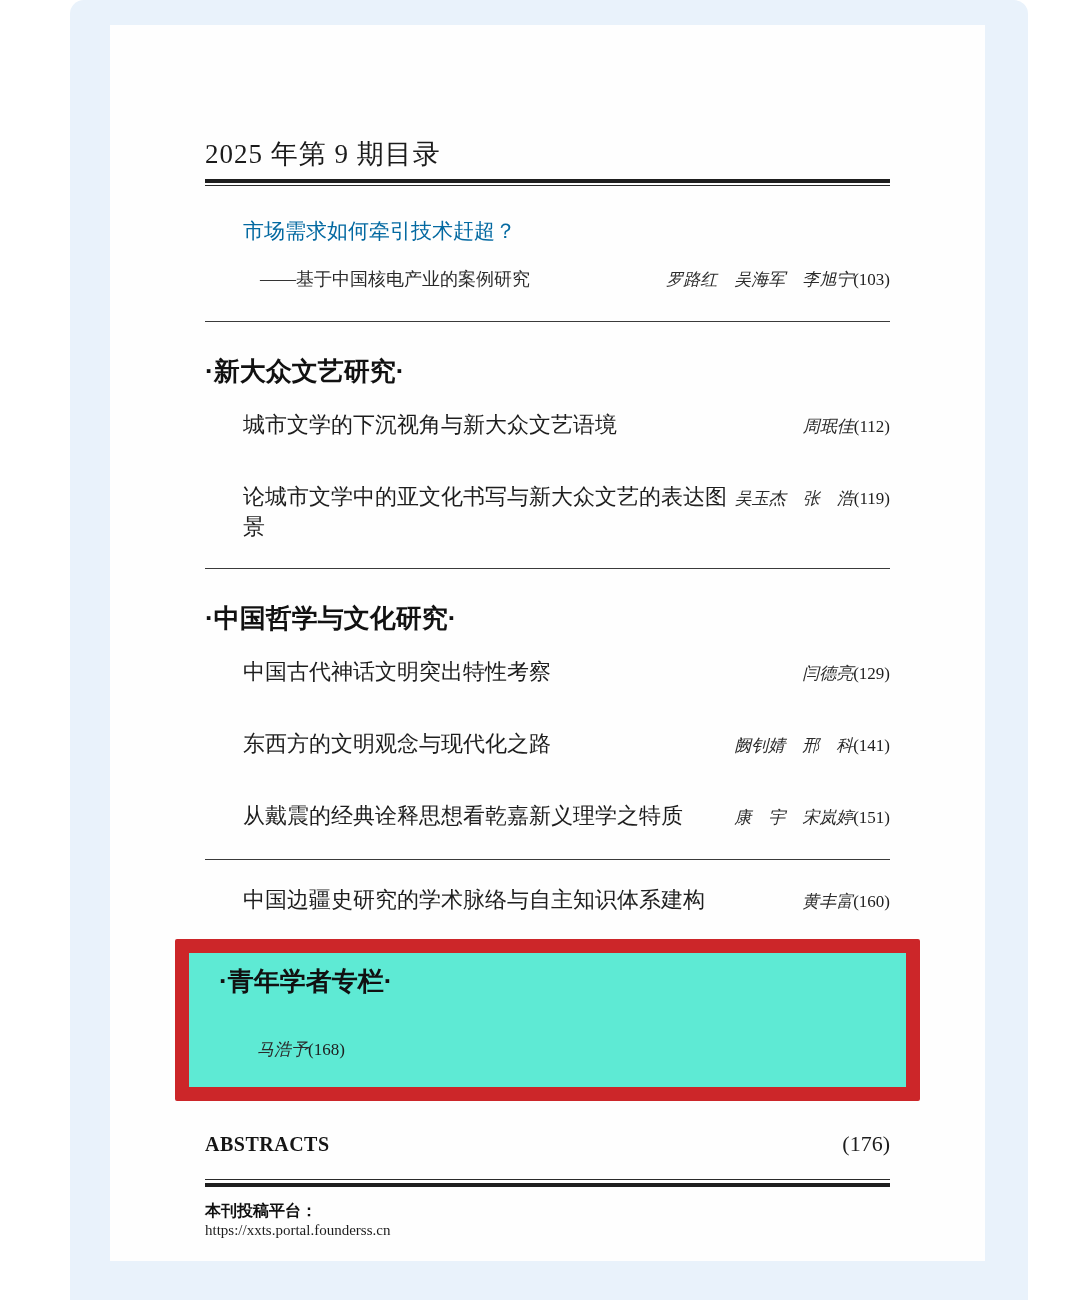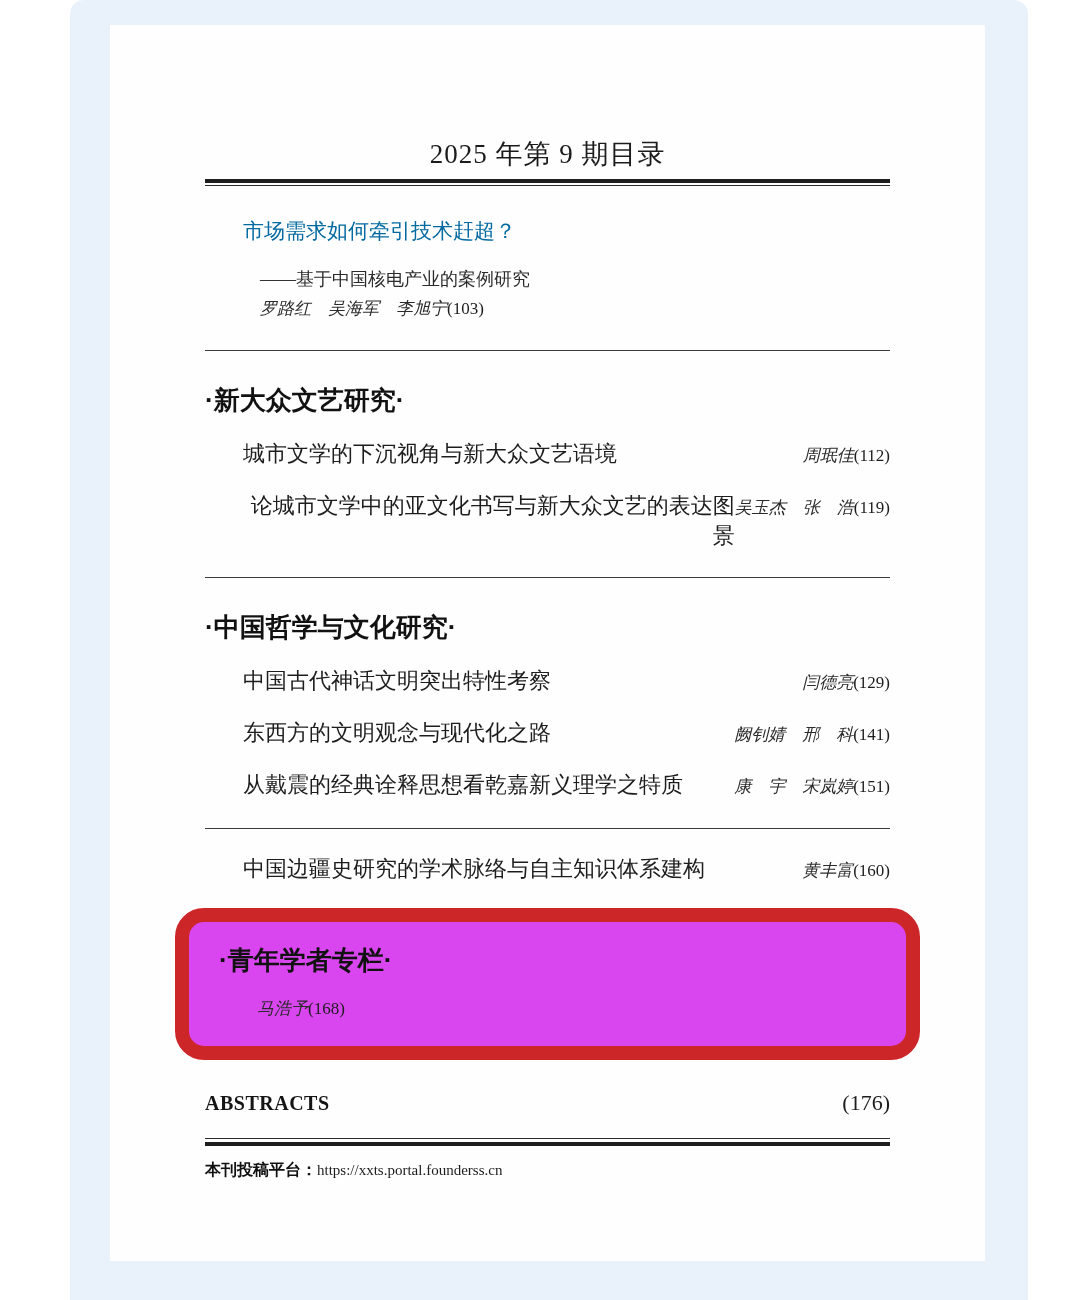--- a/index.html
+++ b/index.html
@@ -3,55 +3,55 @@
 <meta charset="utf-8">
 <style>
   * { margin:0; padding:0; box-sizing:border-box; }
   html,body { width:1080px; height:1300px; background:#ffffff; overflow:hidden;
               font-family:"Liberation Serif","DejaVu Serif",serif; }
   .mat { position:absolute; left:70px; top:0; width:958px; height:1300px;
          background:#e9f2fb; border-radius:14px 14px 0 0; }
   .page { position:absolute; left:40px; top:25px; width:875px; height:1236px;
           background:#fefefe; padding:0 95px 60px 95px; }
 
-  .journal-title { margin-top:112px; text-align:center; font-size:27px; letter-spacing:1px;
+  .journal-title { margin-top:112px; text-align:left; font-size:27px; letter-spacing:1px;
                    color:#1b1b1b; line-height:34px; }
   .rule-top { margin-top:8px; }
   .rule-top .thick { height:4px; background:#1e1e1e; }
   .rule-top .thin  { height:1px; background:#2a2a2a; margin-top:2px; }
 
   .lead-title { margin-top:30px; font-size:21px; color:#0369a1; line-height:30px;
                 padding-left:38px; }
   .row { display:flex; justify-content:space-between; align-items:baseline; line-height:30px; }
-  .lead-row { margin-top:18px; padding-left:55px;flex-direction:column; }
+  .lead-row { margin-top:18px; padding-left:55px; }
   .subtitle { font-size:18px; color:#2a2a2a; }
 
   .authors { font-style:italic; font-size:17px; color:#2b2b2b; white-space:nowrap; }
   .pageno  { font-style:normal; font-size:17px; color:#1d1d1d; }
 
   hr.sep { border:none; border-top:1px solid #3a3a3a; margin-top:26px; }
 
   .section-label { margin-top:35px; font-family:"Liberation Sans","DejaVu Sans",sans-serif;
                    font-weight:700; font-size:26px; color:#111; line-height:28px; }
   .article-row { padding-left:38px; }
   .article-row .title { font-size:22px; color:#1d1d1d; }
-  .mt1 { margin-top:25px; } .mt2 { margin-top:20px;text-align:right; }
+  .mt1 { margin-top:25px; } .mt2 { margin-top:40px; }
 
-  .highlight-box { margin:22px -30px 0 -30px; border:14px solid #cc2629; border-radius:29px;
-                   padding:24px 34px 22px 30px; background:#d946ef; }
+  .highlight-box { margin:22px -30px 0 -30px; border:14px solid #cc2629; border-radius:2px;
+                   padding:14px 34px 22px 30px; background:#5eead4; }
 
   .abstracts-row { margin-top:30px; line-height:25px; }
   .abstracts-row .abs-label { font-size:20px; font-weight:600; letter-spacing:0.5px; color:#151515;text-align:center; }
   .abstracts-row .pageno { font-size:22px; }
 
   .rule-bottom { margin-top:22px; }
   .rule-bottom .thin  { height:1px; background:#2a2a2a; }
   .rule-bottom .thick { height:4px; background:#1e1e1e; margin-top:3px; }
 
-  .footer-row { margin-top:14px; display:flex; align-items:baseline; }
+  .footer-row { margin-top:14px; display:flex; align-items:baseline;flex-direction:column; }
   .platform-label { font-family:"Liberation Sans","DejaVu Sans",sans-serif; font-weight:700;
                     font-size:16px; color:#111; }
   .platform-url { font-size:15px; color:#1d1d1d; text-decoration:none; }
 </style>
 </head>
 <body>
 
 <div class="mat">
   <div class="page">
 

